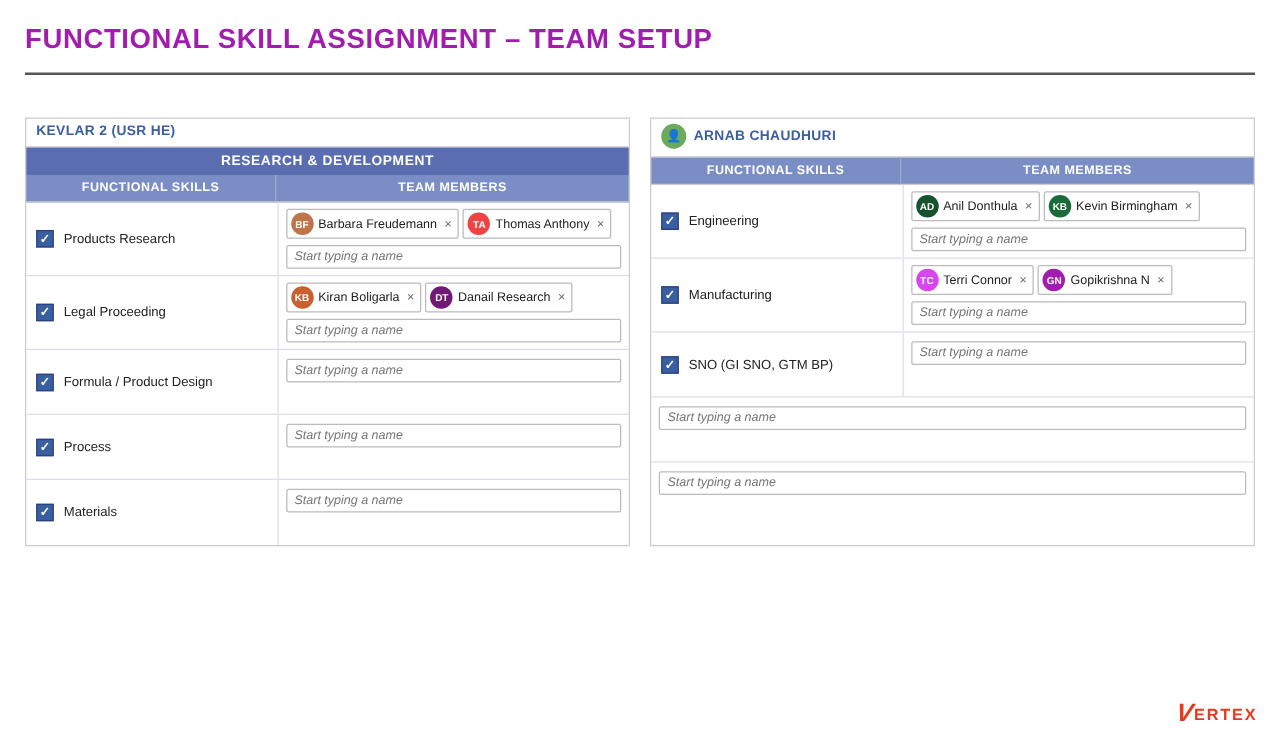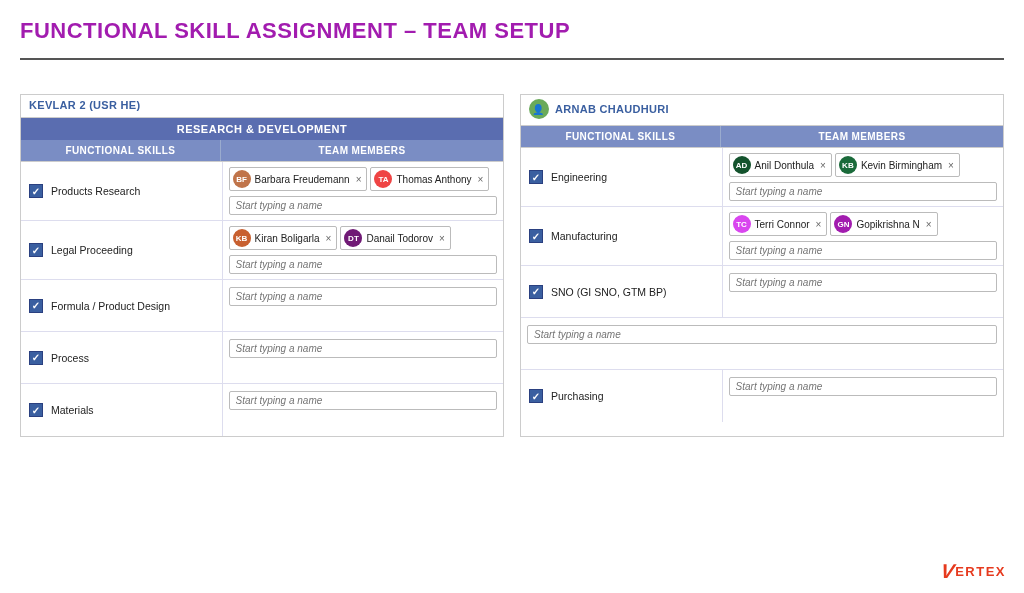--- a/index.html
+++ b/index.html
@@ -254,21 +254,21 @@
             </div>
             <div class="members-cell">
               <div class="member-tags">
                 <div class="member-tag">
                   <div class="member-avatar" style="background: rgb(200, 96, 48);">KB</div>
                   <span>Kiran Boligarla</span>
                   <span class="tag-x">×</span>
                 </div>
                 <div class="member-tag">
                   <div class="member-avatar" style="background: #701a75;">DT</div>
-                  <span>Danail Todorov</span>
+                  <span>Danail Research</span>
                   <span class="tag-x">×</span>
                 </div>
               </div>
               <input class="type-input" placeholder="Start typing a name" type="text" style="">
             </div>
           </div>
           <div class="data-row">
             <div class="skill-cell">
               <div class="checkbox"></div>
               <span class="skill-name">Formula / Product Design</span>
@@ -358,24 +358,20 @@
             <div class="members-cell">
               <input class="type-input" placeholder="Start typing a name" type="text" style="">
             </div>
           </div>
           <div class="data-row">
             <div class="members-cell">
               <input class="type-input" placeholder="Start typing a name" type="text" style="">
             </div>
           </div>
           <div class="data-row">
-            <div class="skill-cell">
-              <div class="checkbox"></div>
-              <span class="skill-name">Purchasing</span>
-            </div>
             <div class="members-cell">
               <input class="type-input" placeholder="Start typing a name" type="text" style="">
             </div>
           </div>
         </div>
     </div>
 
   </div>
 
   <div class="vertex-logo">

